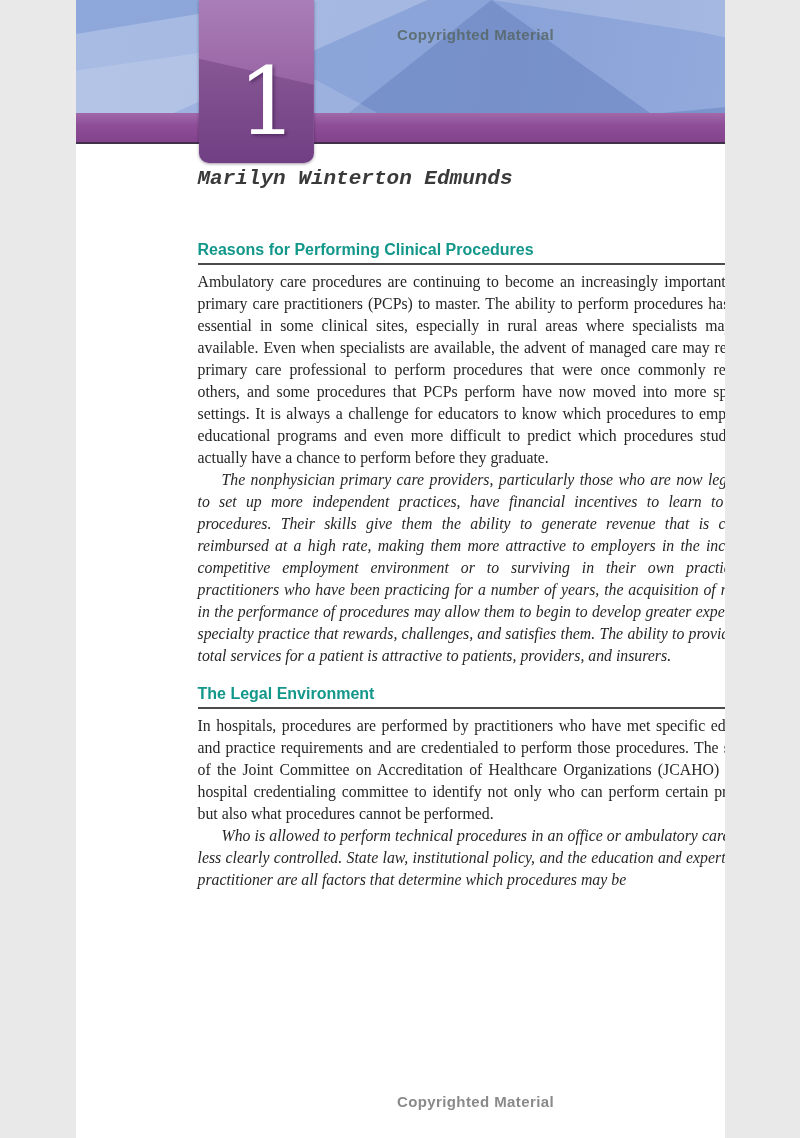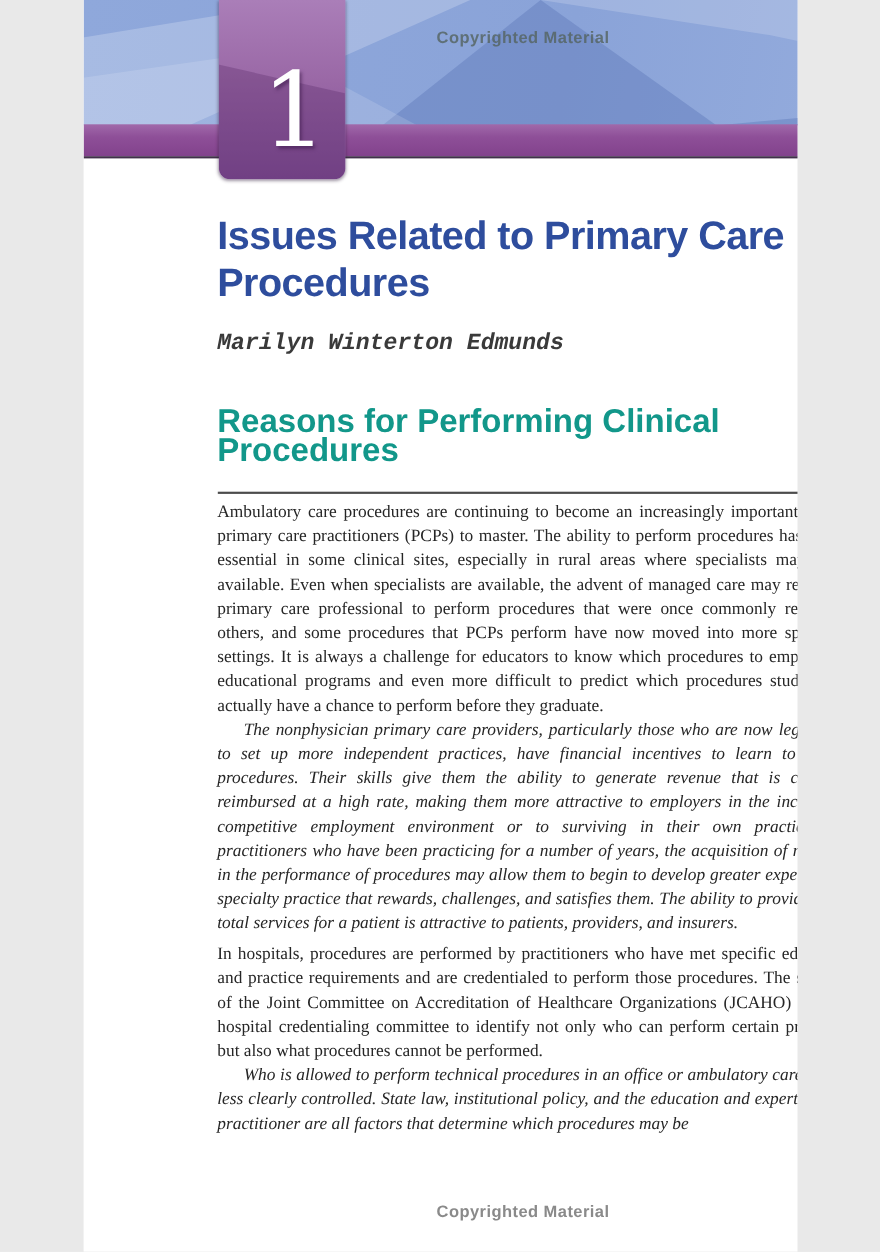--- a/index.html
+++ b/index.html
@@ -47,22 +47,22 @@
 
   .chapter-title { margin:48px 0 0 0;
     font-family:"Liberation Sans", sans-serif; font-weight:bold;
     font-size:36px; line-height:43px; letter-spacing:-0.5px; color:#2e4d9d; }
   .chapter-author { margin:22px 0 0 0;
     font-family:Liberation Mono, monospace; font-weight:bold; font-style:italic;
     font-size:21px; line-height:25px; color:#3a3a3a; }
 
   .section-heading {
     font-family:"Liberation Sans", sans-serif; font-weight:bold;
-    font-size:30px; line-height:26px; color:#12978a;
-    padding-bottom:24px; border-bottom:2.5px solid #4c4c4c; }
+    font-size:16px; line-height:26px; color:#12978a;
+    padding-bottom:0; border-bottom:2.5px solid #4c4c4c; }
   .section-heading.first { margin:46px 0 0 0; }
   .section-heading.second { margin:14px 0 0 0; }
 
   .body-par { margin:6px 0 0 0; font-size:15.8px; line-height:22px;
     text-align:justify; color:#262626; }
   .body-par.follow { margin:0; text-indent:24px;font-style:italic; }
 
   
   .copyright-bottom { position:absolute; left:0; top:1093px; width:800px; text-align:center;
     font-family:"Liberation Sans", sans-serif; font-weight:bold; font-size:15px;
@@ -88,30 +88,30 @@
 
   <div class="copyright-top">Copyrighted Material</div>
 
   <div class="chapter-tab">
     <div class="diag"></div>
     <div class="chapter-number">1</div>
   </div>
 
   <div class="content">
 
-    <h1 class="chapter-title">Issues Related to Primary Care Procedures</h1>
 
     <div class="chapter-author">Marilyn Winterton Edmunds</div>
 
     <h2 class="section-heading first">Reasons for Performing Clinical Procedures</h2>
 
     <p class="body-par">Ambulatory care procedures are continuing to become an increasingly important skill for primary care practitioners (PCPs) to master. The ability to perform procedures has become essential in some clinical sites, especially in rural areas where specialists may not be available. Even when specialists are available, the advent of managed care may require the primary care professional to perform procedures that were once commonly referred to others, and some procedures that PCPs perform have now moved into more specialized settings. It is always a challenge for educators to know which procedures to emphasize in educational programs and even more difficult to predict which procedures students will actually have a chance to perform before they graduate.</p>
 
     <p class="body-par follow">The nonphysician primary care providers, particularly those who are now legally able to set up more independent practices, have financial incentives to learn to perform procedures. Their skills give them the ability to generate revenue that is commonly reimbursed at a high rate, making them more attractive to employers in the increasingly competitive employment environment or to surviving in their own practices. For practitioners who have been practicing for a number of years, the acquisition of new skills in the performance of procedures may allow them to begin to develop greater expertise or a specialty practice that rewards, challenges, and satisfies them. The ability to provide on-site total services for a patient is attractive to patients, providers, and insurers.</p>
 
+    <h2 class="section-heading second">The Legal Environment</h2>
 
     <p class="body-par">In hospitals, procedures are performed by practitioners who have met specific educational and practice requirements and are credentialed to perform those procedures. The standards of the Joint Committee on Accreditation of Healthcare Organizations (JCAHO) require a hospital credentialing committee to identify not only who can perform certain procedures but also what procedures cannot be performed.</p>
 
     <p class="body-par follow">Who is allowed to perform technical procedures in an office or ambulatory care clinic is less clearly controlled. State law, institutional policy, and the education and expertise of the practitioner are all factors that determine which procedures may be</p>
 
   </div>
 
   <div class="copyright-bottom">Copyrighted Material</div>
   <div class="page-number">1</div>
 

